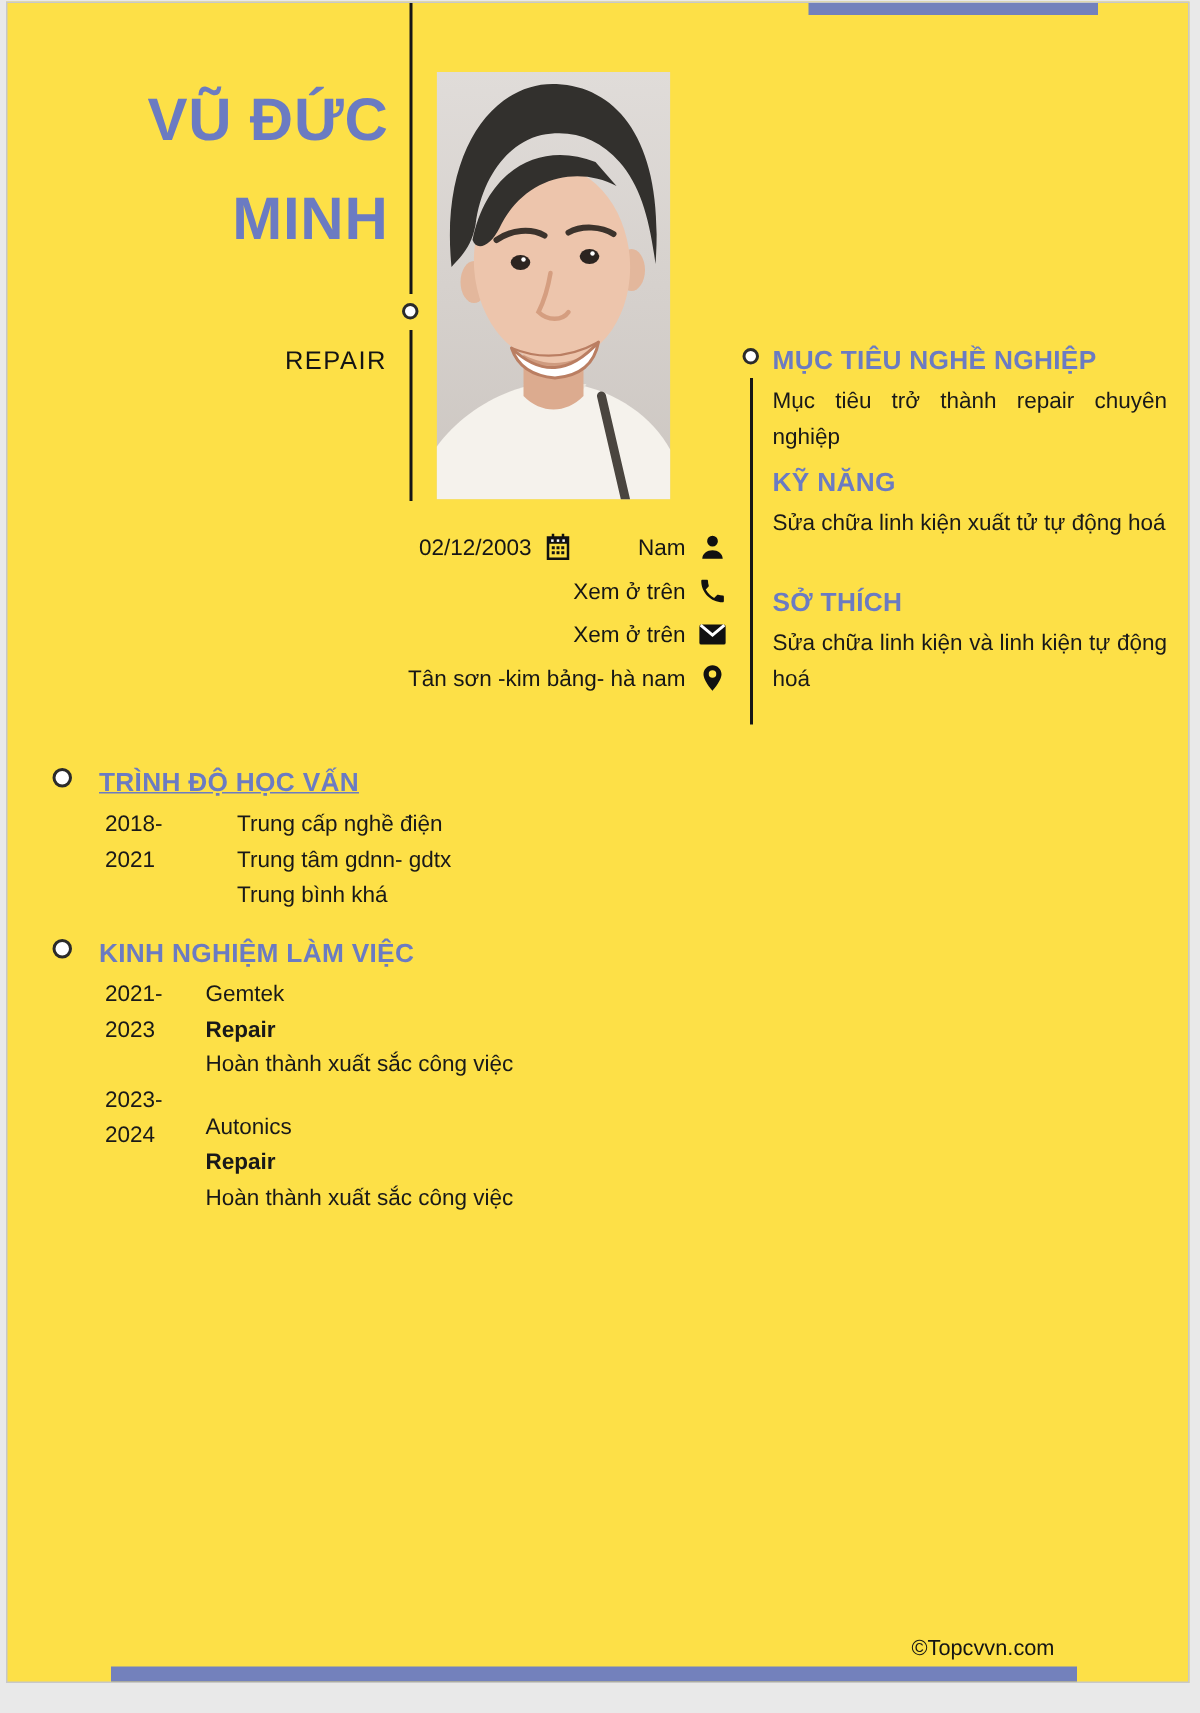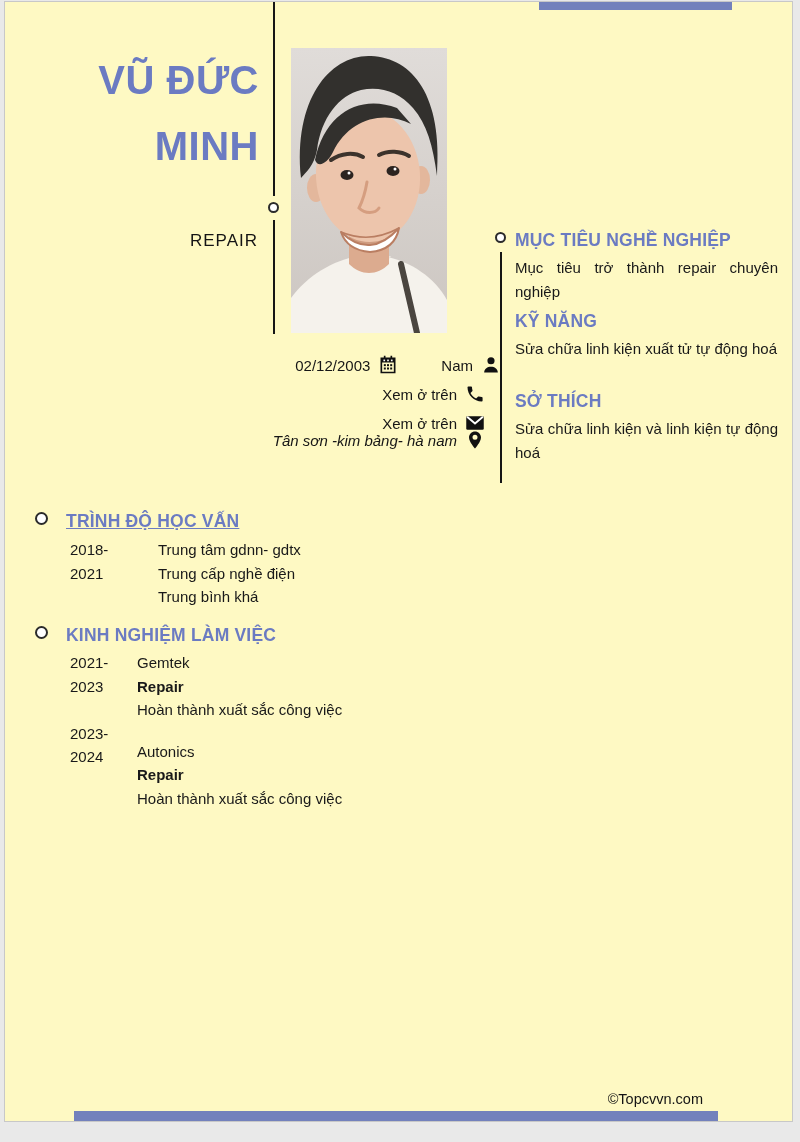--- a/index.html
+++ b/index.html
@@ -10,21 +10,21 @@
   *{box-sizing:border-box;}
   html,body{margin:0;padding:0;}
   body{
     width:800px;height:1142px;position:relative;
     background:#e9e9e9;
     font-family:"Liberation Sans",sans-serif;
     color:var(--ink);
   }
   .page{
     position:absolute;left:4px;top:1px;width:789px;height:1121px;
-    background:#fef9c3;border:1px solid #c8c8c8;
+    background:#fde047;border:1px solid #c8c8c8;
   }
   
   .bar-top{position:absolute;left:534px;top:0;width:193px;height:8px;background:var(--bar);}
   .bar-bottom{position:absolute;left:69px;top:1109px;width:644px;height:10px;background:var(--bar);}
   
   .name{
     position:absolute;left:0;top:45px;width:254px;text-align:right;
     font-size:40px;font-weight:bold;line-height:66px;color:var(--accent);
     letter-spacing:.5px;
   }
@@ -48,21 +48,21 @@
   .node-exp{left:30px;top:624px;}
   
   .photo{position:absolute;left:286px;top:46px;width:156px;height:285px;overflow:hidden;}
   .photo svg{display:block;}
   
   .info-row{
     position:absolute;left:0;width:480px;height:24px;
     display:flex;align-items:center;justify-content:flex-end;gap:8px;
     font-size:15px;color:#161616;white-space:nowrap;
   }
-  .row-1{top:351px;margin-left:16px;} .row-2{top:380px;} .row-3{top:409px;} .row-4{top:426px;font-style:italic;}
+  .row-1{top:351px;} .row-2{top:380px;} .row-3{top:409px;} .row-4{top:438px;}
   .gap-35{width:27px;}
   .cicon{width:20px;height:20px;flex:0 0 auto;}
   .cicon svg{display:block;width:100%;height:100%;}
   
   .right-col{position:absolute;left:510px;top:226px;width:263px;}
   .sec-title{
     font-size:17.5px;font-weight:bold;color:var(--accent);
     margin:0;line-height:25px;letter-spacing:.2px;
   }
   .sec-title-inline{position:absolute;left:61px;font-size:17.5px;font-weight:bold;color:var(--accent);line-height:25px;margin:0;letter-spacing:.2px;}
@@ -214,22 +214,22 @@
   </div>
 
   <div class="node node-lg node-edu"></div>
   <h3 class="sec-title-inline t-edu">TRÌNH ĐỘ HỌC VẤN</h3>
   <div class="tl-grid g-edu">
     <div class="tl-date">
       <div>2018-</div>
       <div>2021</div>
     </div>
     <div class="tl-content">
+      <div>Trung cấp nghề điện</div>
       <div>Trung tâm gdnn- gdtx</div>
-      <div>Trung cấp nghề điện</div>
       <div>Trung bình khá</div>
     </div>
   </div>
 
   <div class="node node-lg node-exp"></div>
   <h3 class="sec-title-inline t-exp">KINH NGHIỆM LÀM VIỆC</h3>
   <div class="tl-grid g-exp">
     <div class="tl-date">
       <div>2021-</div>
       <div>2023</div>

